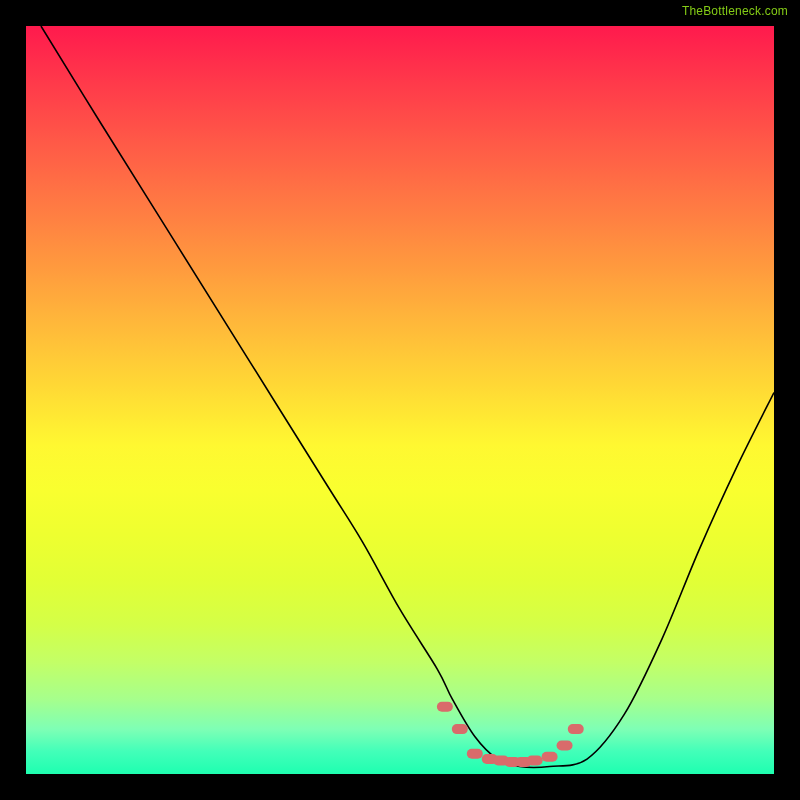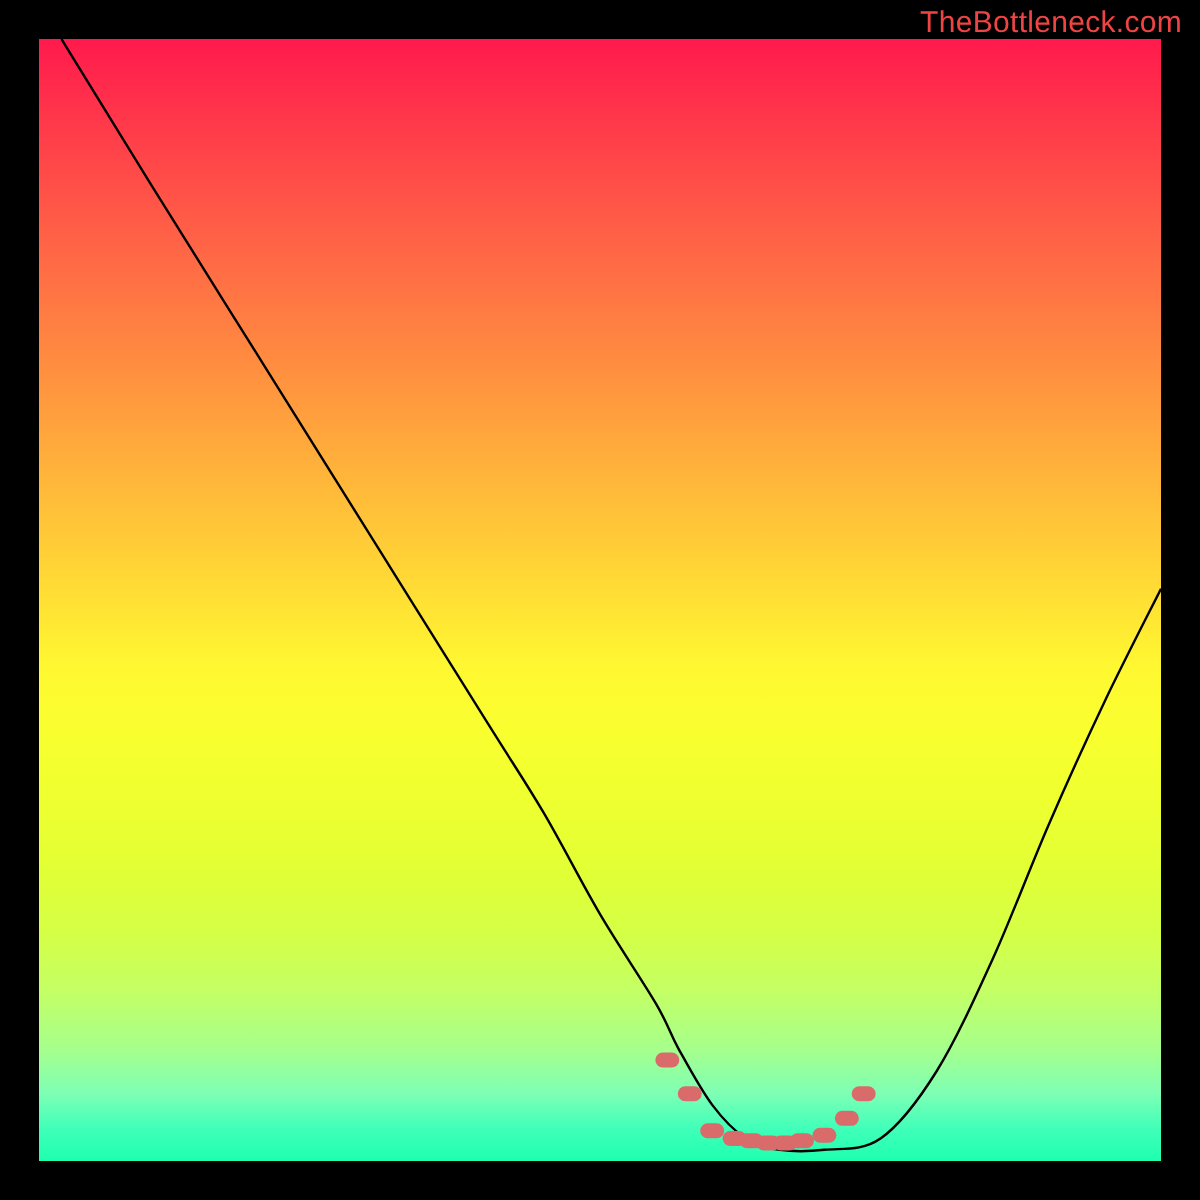--- a/index.html
+++ b/index.html
@@ -8,22 +8,22 @@
     height: 800px;
     background: #000;
     font-family: Arial, Helvetica, sans-serif;
     position: relative;
     overflow: hidden;
   }
   .watermark {
     position: absolute;
     top: 4px;
     right: 12px;
-    color: #ef4444;
-    font-size: 20px;
+    color: #84cc16;
+    font-size: 12px;
     letter-spacing: 0.2px;
     z-index: 10;
   }
   .plot-area {
     position: absolute;
     left: 26px;
     top: 26px;
     width: 748px;
     height: 748px;
     background: linear-gradient(to bottom,

